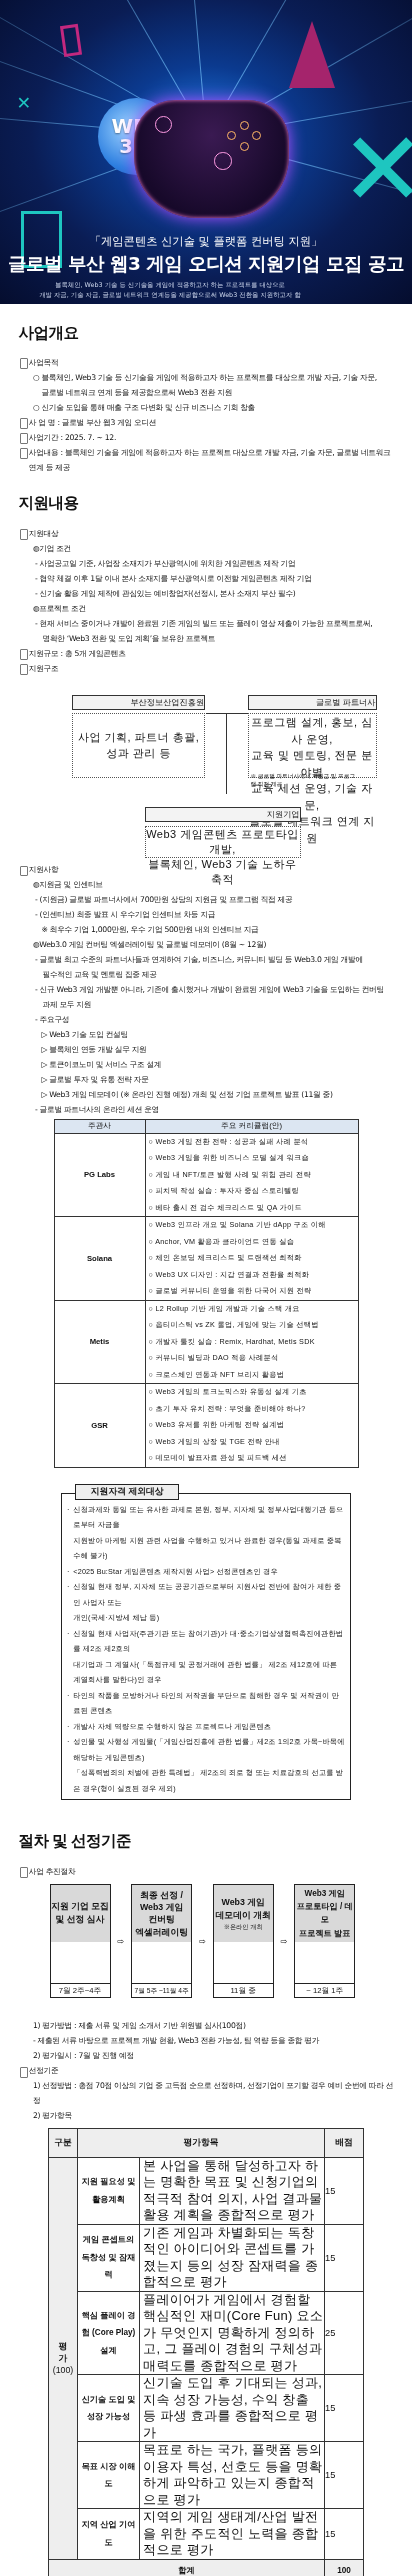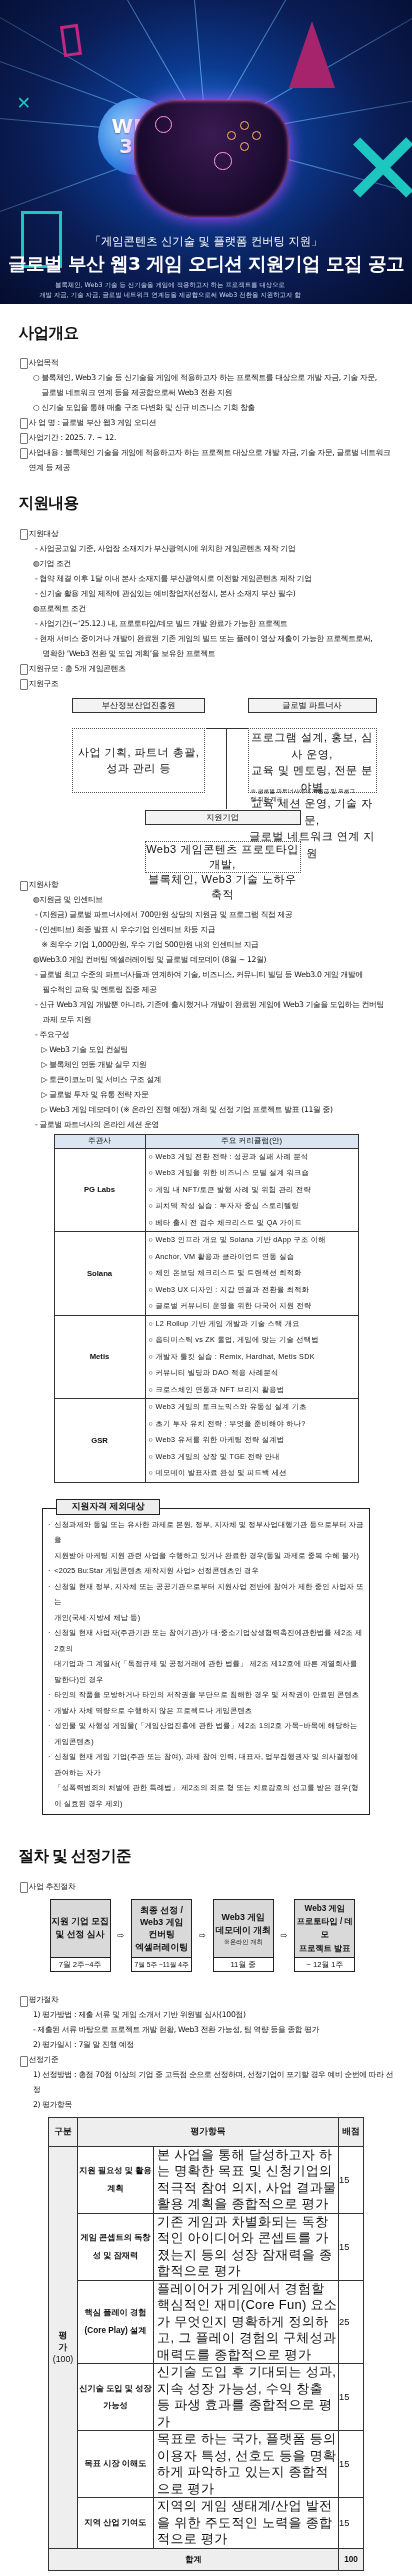--- a/index.html
+++ b/index.html
@@ -25,52 +25,52 @@
   .chk { padding-left: 10.3px; }
   .chk::before { content: ""; position: absolute; left: 1px; top: 3.6px; width: 6.7px; height: 8.8px; border: 0.5px solid #777; border-radius: 1px; }
   .ind1 { padding-left: 14.4px; }
   .ind1b { padding-left: 23px; }
   .ind2 { padding-left: 16.5px; }
   .ind2b { padding-left: 24px; }
   .ind3 { padding-left: 23px; }
 
   
   .struct { position: relative; width: 309px; height: 170px; margin: 4.1px auto 12.4px auto; font-family: "Liberation Sans", sans-serif; }
-  .struct .hd { position: absolute; border: 0.8px solid #333; background: #f3f3f3; text-align: center; font-size: 8.2px; height: 15.5px; line-height: 14.4px; }
+  .struct .hd { position: absolute; border: 0.8px solid #333; background: #f3f3f3; text-align: right; font-size: 8.2px; height: 15.5px; line-height: 14.4px; margin-top: 12px; }
   .struct .bd { position: absolute; border: 0.5px dotted #555; text-align: center; font-size: 11px; line-height: 16.5px; letter-spacing: 0.5px; margin-top: 12px; }
   .struct .note { position: absolute; font-size: 5.7px; }
   .struct .vline { position: absolute; background: #333; width: 0.5px; }
   .struct .hline { position: absolute; background: #333; height: 0.5px; }
 
   
   table { border-collapse: collapse; font-family: Liberation Sans, sans-serif; }
   .curr { width: 305px; margin: 2.1px auto 0 auto; font-size: 7.2px; }
   .curr th { background: #dce6f2; border: 0.8px solid #333; height: 13.4px; font-weight: normal; font-size: 7.7px; }
   .curr td { border: 0.5px solid #333; vertical-align: middle; }
   .curr td.org { width: 91px; text-align: center; font-weight: bold; font-size: 7.7px; }
   .curr td.items div { height: 16.5px; line-height: 16.5px; padding-left: 3.1px; letter-spacing: 0.3px; }
 
-  .excl { position: relative; width: 328px; margin: 25px auto 8px auto; border: 1px solid #222; padding: 8.2px 4.1px 3.1px 4.1px; font-family: "Liberation Sans", sans-serif; }
+  .excl { position: relative; width: 290px; margin: 25px auto 8px auto; border: 1px solid #222; padding: 8.2px 4.1px 3.1px 4.1px; font-family: "Liberation Sans", sans-serif; }
   .excl .tag { position: absolute; top: -9.3px; left: 13.4px; background: #eee; border: 1px solid #222; font-weight: bold; font-size: 8.8px; padding: 1px 14.4px; }
   .excl .it { font-size: 7.2px; line-height: 15.5px; padding-left: 7.2px; position: relative; letter-spacing: 0.2px; }
   .excl .it::before { content: "·"; position: absolute; left: 1px; }
   .excl .it.cont::before { content: ""; }
 
   .flow { display: flex; align-items: center; gap: 4.1px; padding-left: 31px; margin: 5.2px 0 20.6px 0; font-family: "Liberation Sans", sans-serif; }
   .fbox { width: 61px; border: 0.5px solid #222; text-align: center; }
   .fbox .top { background: #d9d9d9; height: 57px; display: flex; flex-direction: column; justify-content: center; font-weight: bold; font-size: 8.8px; line-height: 13.4px; }
   .fbox .top .small { font-weight: normal; font-size: 6.2px; line-height: 8.2px; }
-  .fbox .bot { border-top: 0.5px solid #222; height: 14px; line-height: 14px; font-size: 7.7px; }
+  .fbox .bot { border-top: 0.5px solid #222; height: 14px; line-height: 14px; font-size: 7.7px; margin-top: 41px; }
   .farrow { font-size: 8.2px; width: 12.4px; text-align: center; }
 
   .eval { width: 316px; margin: 4.1px auto 0 auto; font-size: 8.2px; }
   .eval th { background: #eeeeee; border: 0.8px solid #333; height: 29px; font-size: 8.8px; }
   .eval td { border: 0.5px solid #333; height: 50px; vertical-align: middle; }
   .eval td.cat { background: #eee; text-align: center; width: 29px; font-weight: bold; font-size: 8.8px; }
-  .eval td.name { width: 76px; text-align: center; font-weight: bold; line-height: 17.5px; }
+  .eval td.name { width: 62px; text-align: center; font-weight: bold; line-height: 17.5px; }
   .eval td.desc { width: 185px; padding-left: 3.1px; font-size: 13px; line-height: 16.5px; letter-spacing: 0.3px; }
   .eval td.score { text-align: left; font-size: 9.3px; }
   .eval tr.total td { background: #eee; height: 22px; text-align: center; font-weight: bold; }
 </style>
 </head>
 <body>
 
 <div class="hero" style="height:304px;">
   <div class="ray" style="transform: rotate(-150deg);"></div>
   <div class="ray" style="transform: rotate(-120deg);"></div>
@@ -116,26 +116,25 @@
   <div class="line ind1">○ 블록체인, Web3 기술 등 신기술을 게임에 적용하고자 하는 프로젝트를 대상으로 개발 자금, 기술 자문,</div>
   <div class="line ind1b">글로벌 네트워크 연계 등을 제공함으로써 Web3 전환 지원</div>
   <div class="line ind1">○ 신기술 도입을 통해 매출 구조 다변화 및 신규 비즈니스 기회 창출</div>
   <div class="line chk">사 업 명 : 글로벌 부산 웹3 게임 오디션</div>
   <div class="line chk">사업기간 : 2025. 7. ~ 12.</div>
   <div class="line chk">사업내용 : 블록체인 기술을 게임에 적용하고자 하는 프로젝트 대상으로 개발 자금, 기술 자문, 글로벌 네트워크</div>
   <div class="line" style="padding-left:10.3px;">연계 등 제공</div>
 
   <h2 class="section">지원내용</h2>
   <div class="line chk">지원대상</div>
+  <div class="line ind1">◍기업 조건</div>
   <div class="line ind2">- 사업공고일 기준, 사업장 소재지가 부산광역시에 위치한 게임콘텐츠 제작 기업</div>
-  <div class="line ind1">◍기업 조건</div>
   <div class="line ind2">- 협약 체결 이후 1달 이내 본사 소재지를 부산광역시로 이전할 게임콘텐츠 제작 기업</div>
   <div class="line ind2">- 신기술 활용 게임 제작에 관심있는 예비창업자(선정시, 본사 소재지 부산 필수)</div>
   <div class="line ind1">◍프로젝트 조건</div>
-  <div class="line ind2">- 사업기간(~‘25.12.) 내, 프로토타입/데모 빌드 개발 완료가 가능한 프로젝트</div>
   <div class="line ind2">- 현재 서비스 중이거나 개발이 완료된 기존 게임의 빌드 또는 플레이 영상 제출이 가능한 프로젝트로써,</div>
   <div class="line ind2b">명확한 ‘Web3 전환 및 도입 계획’을 보유한 프로젝트</div>
   <div class="line chk">지원규모 : 총 5개 게임콘텐츠</div>
   <div class="line chk">지원구조</div>
 
   <div class="struct">
     <div class="hd" style="left:20.6px;top:3.1px;width:133px;">부산정보산업진흥원</div>
     <div class="bd" style="left:20.6px;top:21.6px;width:133px;height:65px;padding-top:14.4px;">
       <div>사업 기획, 파트너 총괄,</div>
       <div>성과 관리 등</div>
@@ -229,21 +228,20 @@
     <div class="it">신청과제와 동일 또는 유사한 과제로 본원, 정부, 지자체 및 정부사업대행기관 등으로부터 자금을</div>
     <div class="it cont">지원받아 마케팅 지원 관련 사업을 수행하고 있거나 완료한 경우(동일 과제로 중복 수혜 불가)</div>
     <div class="it">&lt;2025 Bu:Star 게임콘텐츠 제작지원 사업&gt; 선정콘텐츠인 경우</div>
     <div class="it">신청일 현재 정부, 지자체 또는 공공기관으로부터 지원사업 전반에 참여가 제한 중인 사업자 또는</div>
     <div class="it cont">개인(국세·지방세 체납 등)</div>
     <div class="it">신청일 현재 사업자(주관기관 또는 참여기관)가 대·중소기업상생협력촉진에관한법률 제2조 제2호의</div>
     <div class="it cont">대기업과 그 계열사(「독점규제 및 공정거래에 관한 법률」 제2조 제12호에 따른 계열회사를 말한다)인 경우</div>
     <div class="it">타인의 작품을 모방하거나 타인의 저작권을 무단으로 침해한 경우 및 저작권이 만료된 콘텐츠</div>
     <div class="it">개발사 자체 역량으로 수행하지 않은 프로젝트나 게임콘텐츠</div>
     <div class="it">성인물 및 사행성 게임물(「게임산업진흥에 관한 법률」제2조 1의2호 가목~바목에 해당하는 게임콘텐츠)</div>
-    <div class="it">신청일 현재 게임 기업(주관 또는 참여), 과제 참여 인력, 대표자, 업무집행권자 및 의사결정에 관여하는 자가</div>
     <div class="it cont">「성폭력범죄의 처벌에 관한 특례법」 제2조의 죄로 형 또는 치료감호의 선고를 받은 경우(형이 실효된 경우 제외)</div>
   </div>
 
   <h2 class="section" style="margin-top:31px;">절차 및 선정기준</h2>
   <div class="line chk">사업 추진절차</div>
   <div class="flow">
     <div class="fbox">
       <div class="top">
         <div>지원 기업 모집</div>
         <div>및 선정 심사</div>
@@ -273,21 +271,20 @@
     <div class="fbox">
       <div class="top" style="font-size:8.2px;">
         <div>Web3 게임</div>
         <div>프로토타입 / 데모</div>
         <div>프로젝트 발표</div>
       </div>
       <div class="bot">~ 12월 1주</div>
     </div>
   </div>
 
-  <div class="line chk">평가절차</div>
   <div class="line ind1">1) 평가방법 : 제출 서류 및 게임 소개서 기반 위원별 심사(100점)</div>
   <div class="line ind1">- 제출된 서류 바탕으로 프로젝트 개발 현황, Web3 전환 가능성, 팀 역량 등을 종합 평가</div>
   <div class="line ind1">2) 평가일시 : 7월 말 진행 예정</div>
   <div class="line chk">선정기준</div>
   <div class="line ind1">1) 선정방법 : 총점 70점 이상의 기업 중 고득점 순으로 선정하며, 선정기업이 포기할 경우 예비 순번에 따라 선정</div>
   <div class="line ind1">2) 평가항목</div>
 
   <table class="eval">
     <tbody>
         <tr>

